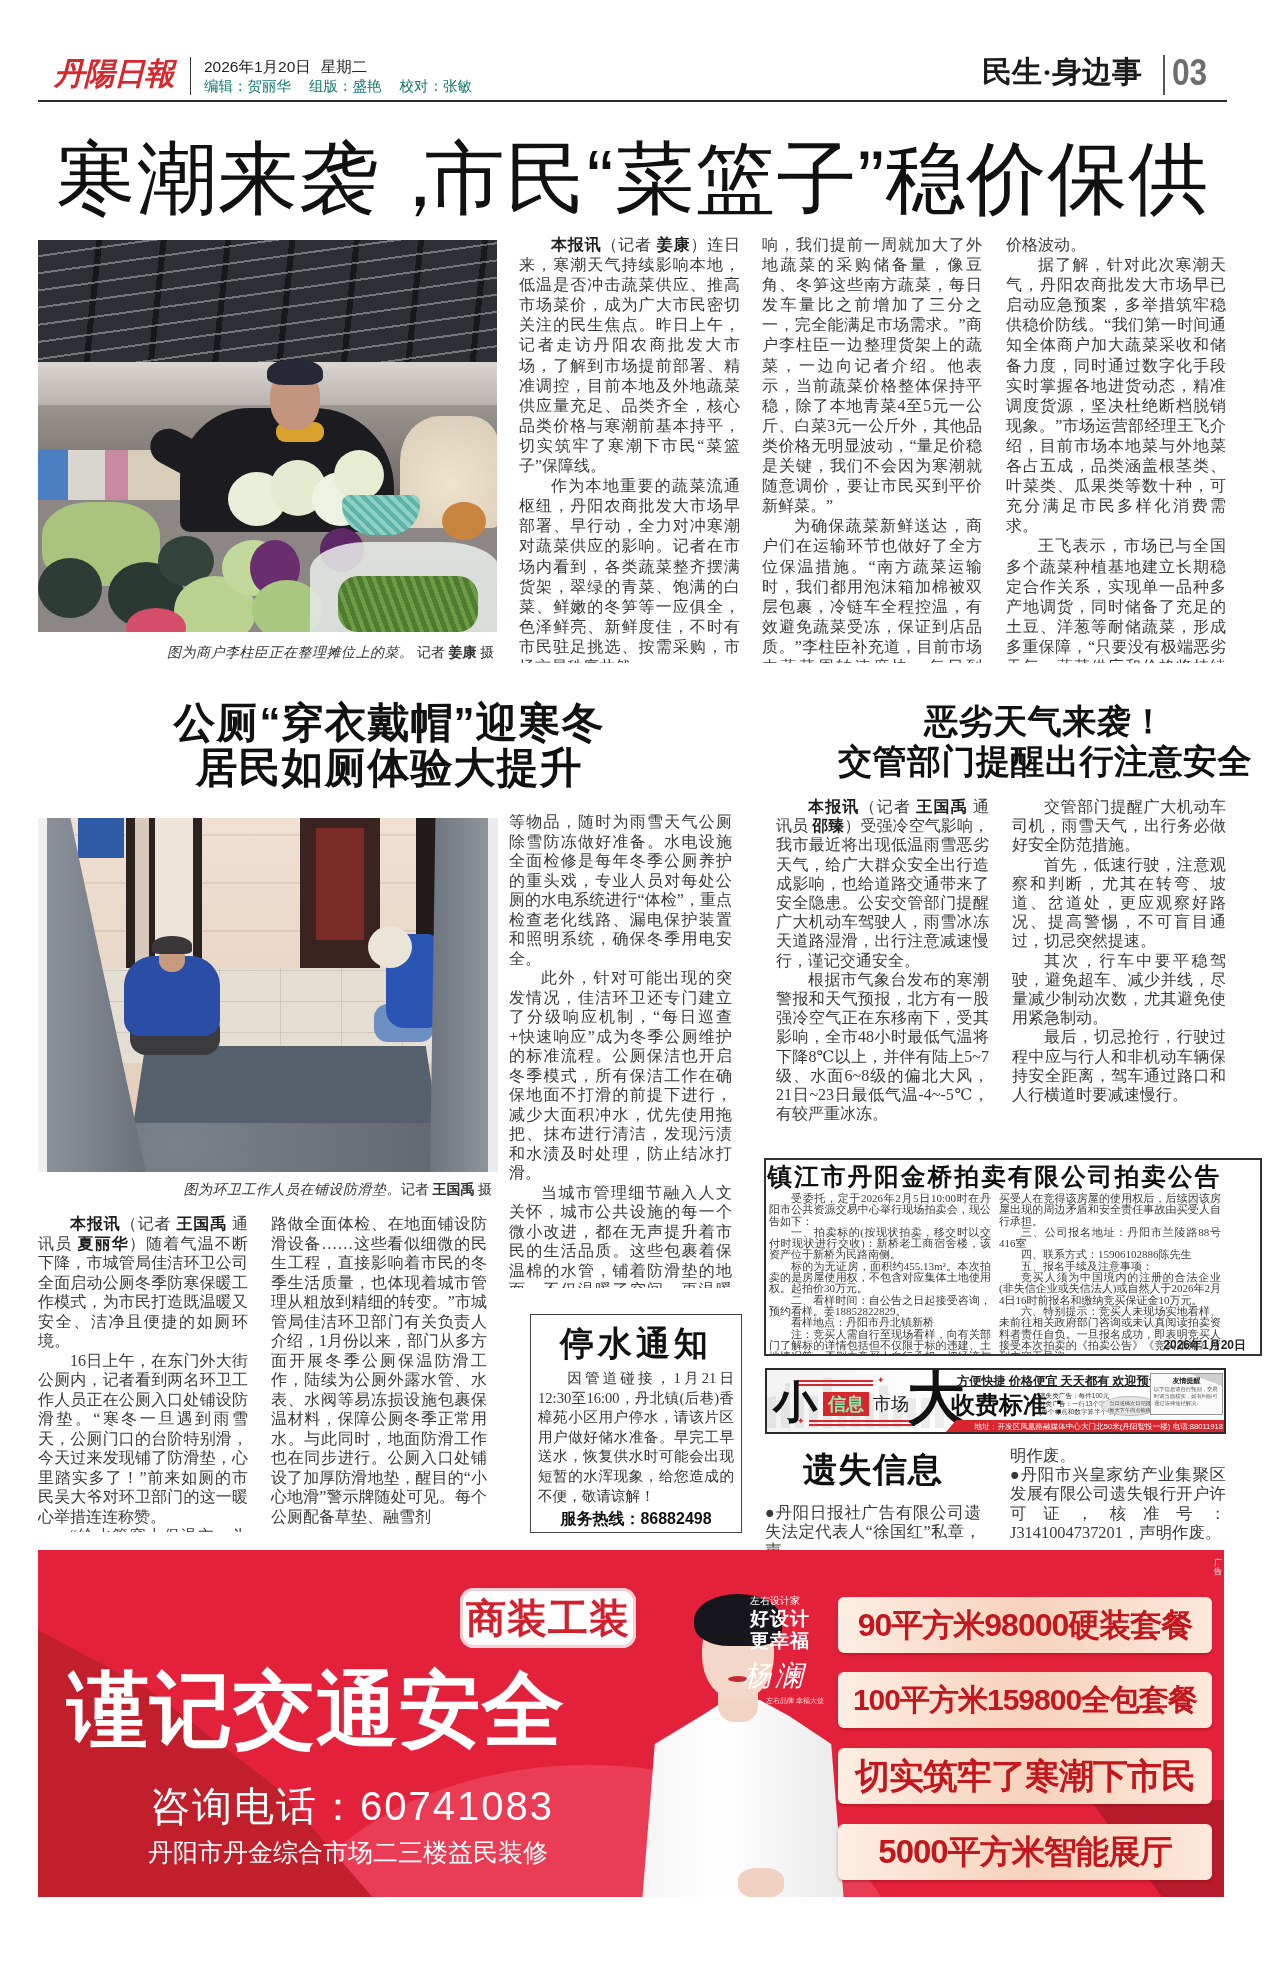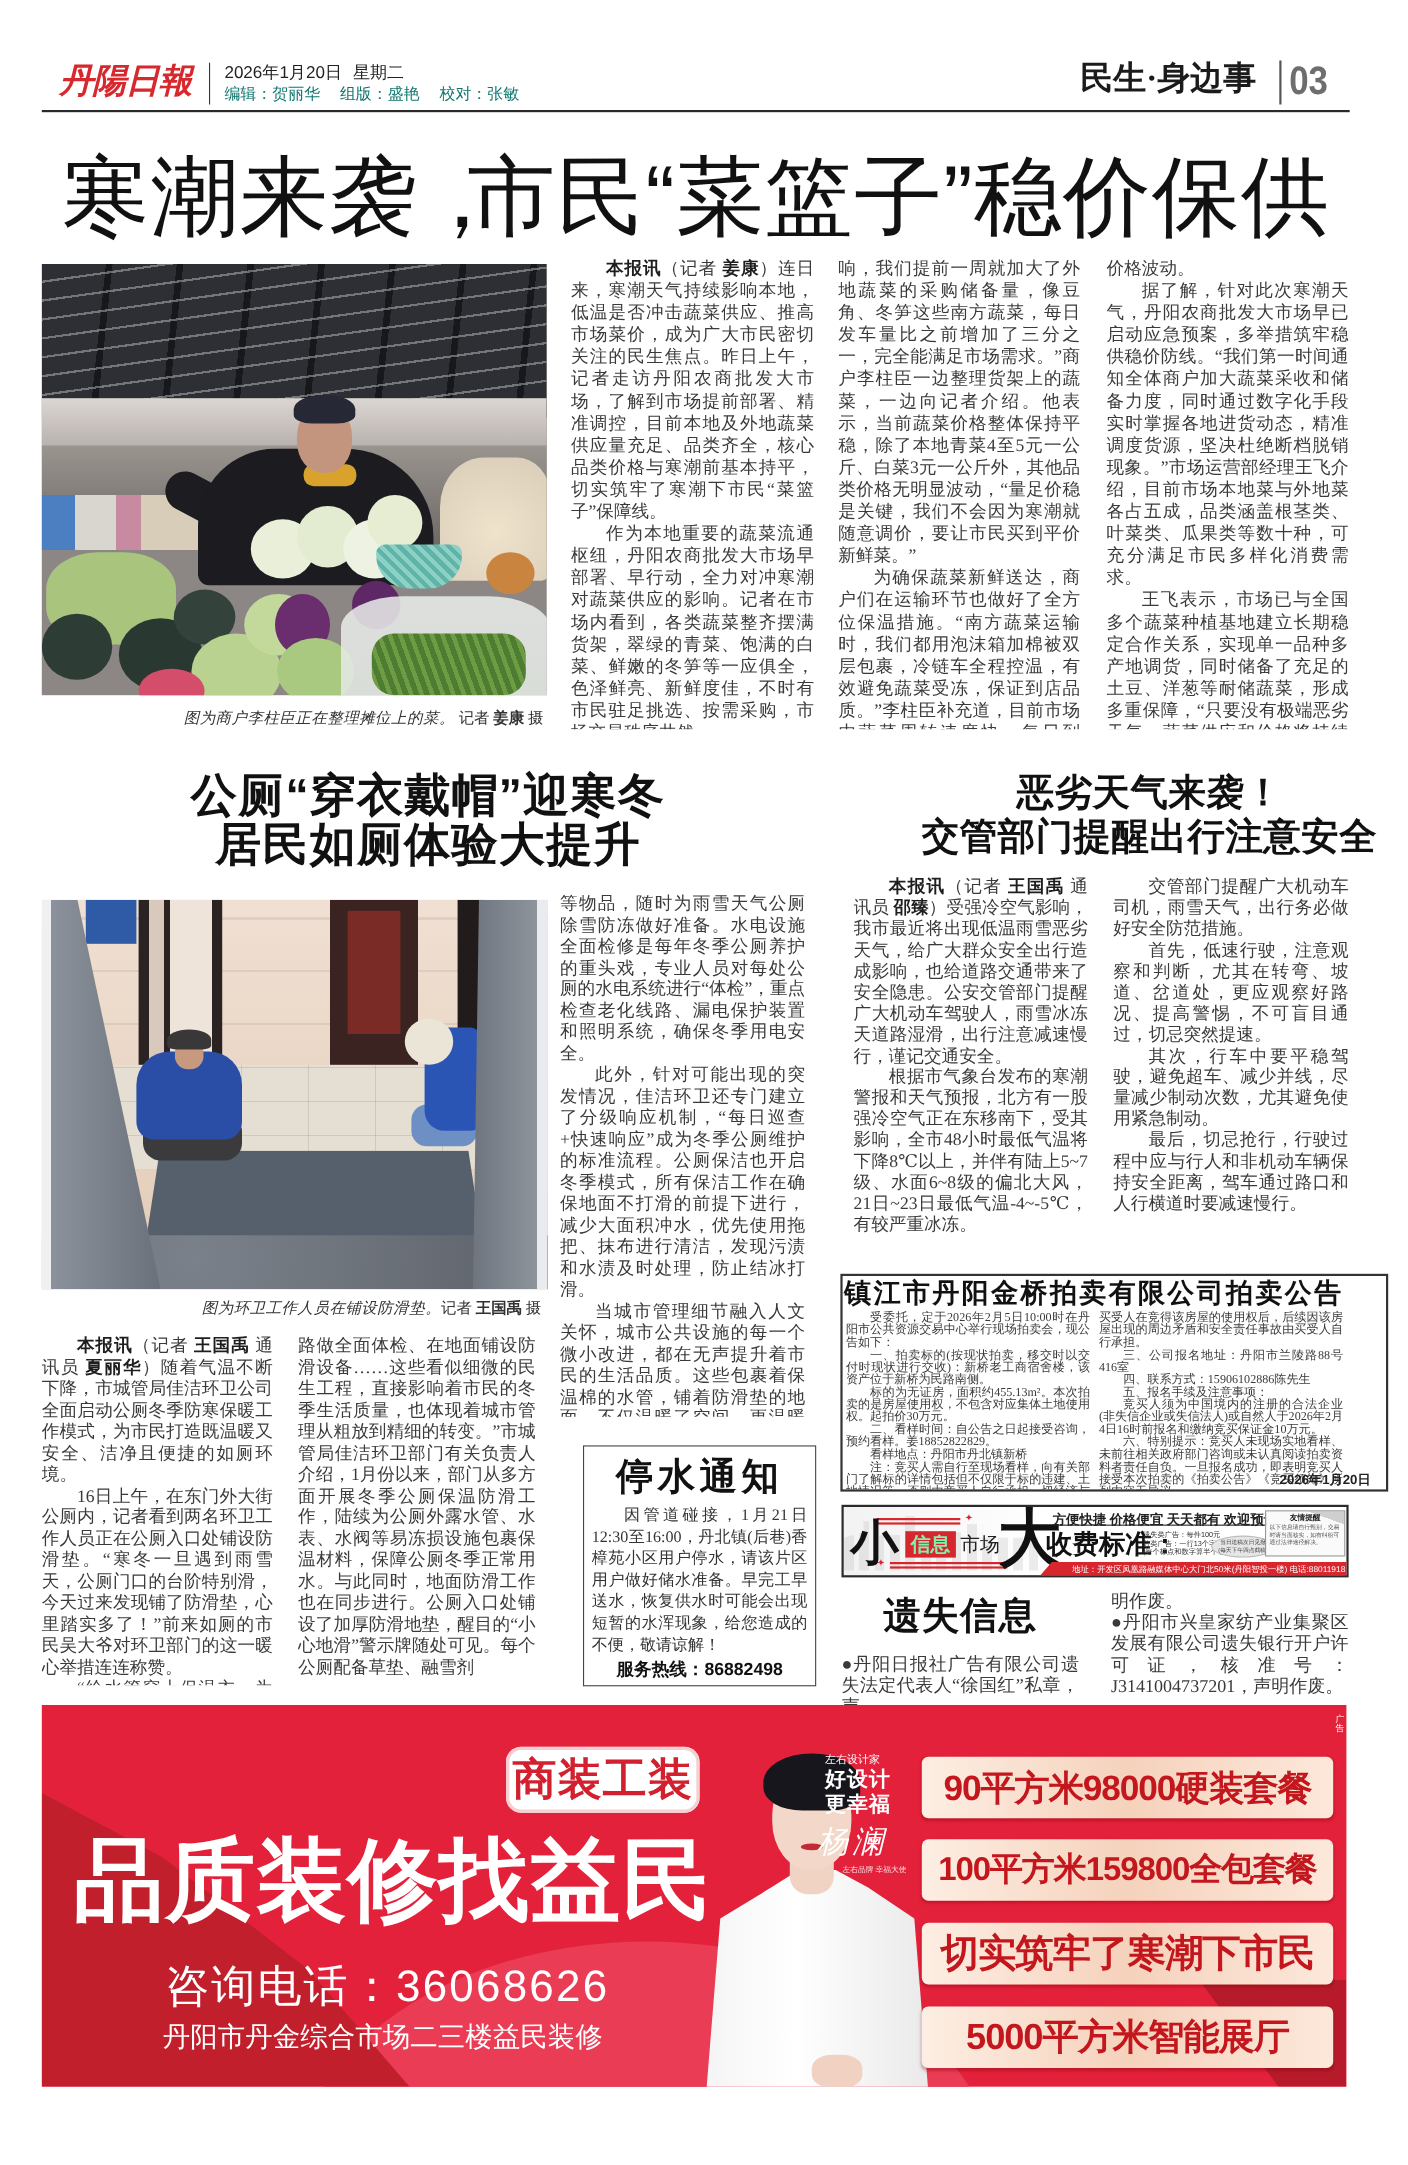--- a/index.html
+++ b/index.html
@@ -291,22 +291,22 @@
 </div>
 
 <div class="a ad">
   <div class="a ad-light"></div>
   <div class="a ad-dark"></div>
   <div class="a ad-dark2"></div>
   <div class="a ad-mark">广告</div>
 
   <div class="a ad-pill" style="left:422px;width:176px">商装工装</div>
 
-  <div class="a ad-slogan">品质装修找益民</div>
-  <div class="a ad-phone"><span>咨询电话：</span><span>36068626</span></div>
+  <div class="a ad-slogan">谨记交通安全</div>
+  <div class="a ad-phone"><span>咨询电话：</span><span>60741083</span></div>
   <div class="a ad-addr">丹阳市丹金综合市场二三楼益民装修</div>
 
   <div class="shape" style="left:600px;top:150px;width:210px;height:200px;background:linear-gradient(90deg,#f4f4f4,#ffffff 40%,#e9e9e9);clip-path:polygon(8% 22%,30% 8%,42% 0,58% 0,72% 8%,92% 22%,98% 100%,2% 100%)"></div>
   <div class="shape" style="left:680px;top:132px;width:40px;height:40px;background:#f1d3c4;border-radius:0 0 40% 40%"></div>
   <div class="shape" style="left:664px;top:58px;width:72px;height:92px;border-radius:46% 46% 48% 48%;background:#f3d7c9"></div>
   <div class="shape" style="left:690px;top:126px;width:20px;height:6px;border-radius:50%;background:#c22a35"></div>
   <div class="shape" style="left:656px;top:44px;width:88px;height:52px;border-radius:50% 50% 30% 40%;background:#17161c"></div>
   <div class="shape" style="left:700px;top:318px;width:46px;height:30px;border-radius:40%;background:#f1d1c2"></div>
   <div class="a ad-brand">左右设计家</div>
   <div class="a ad-brand-s">

